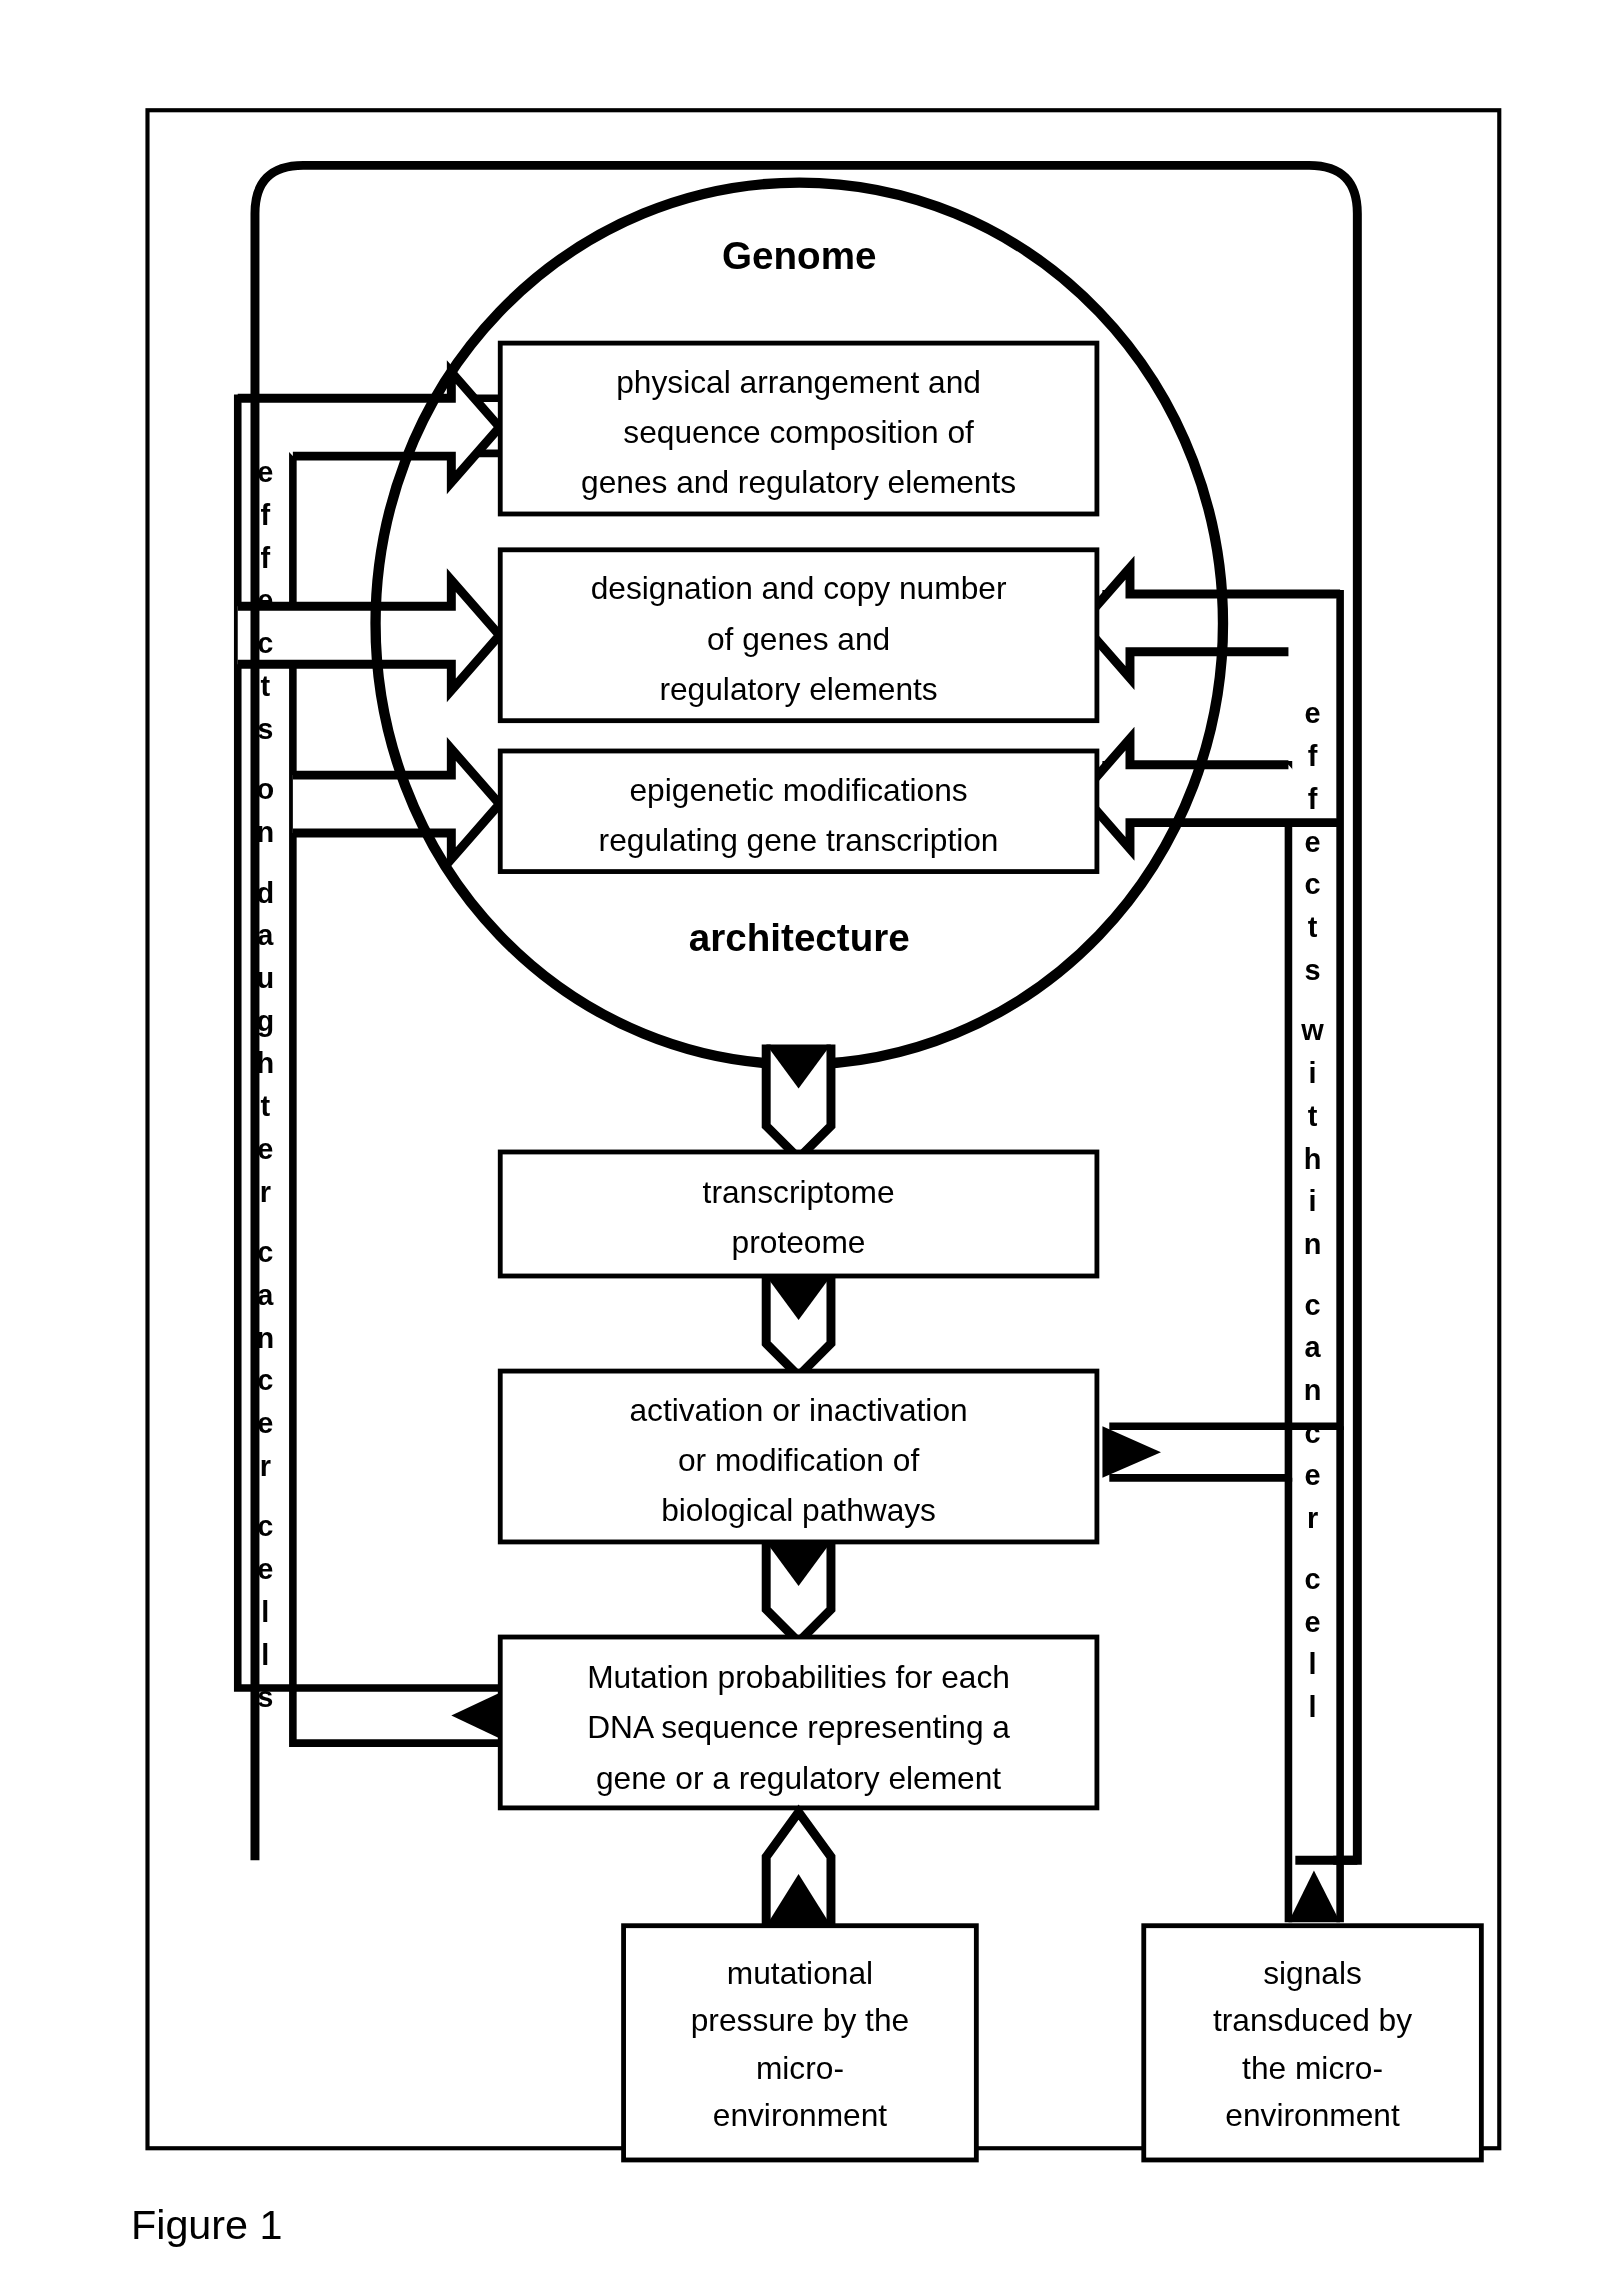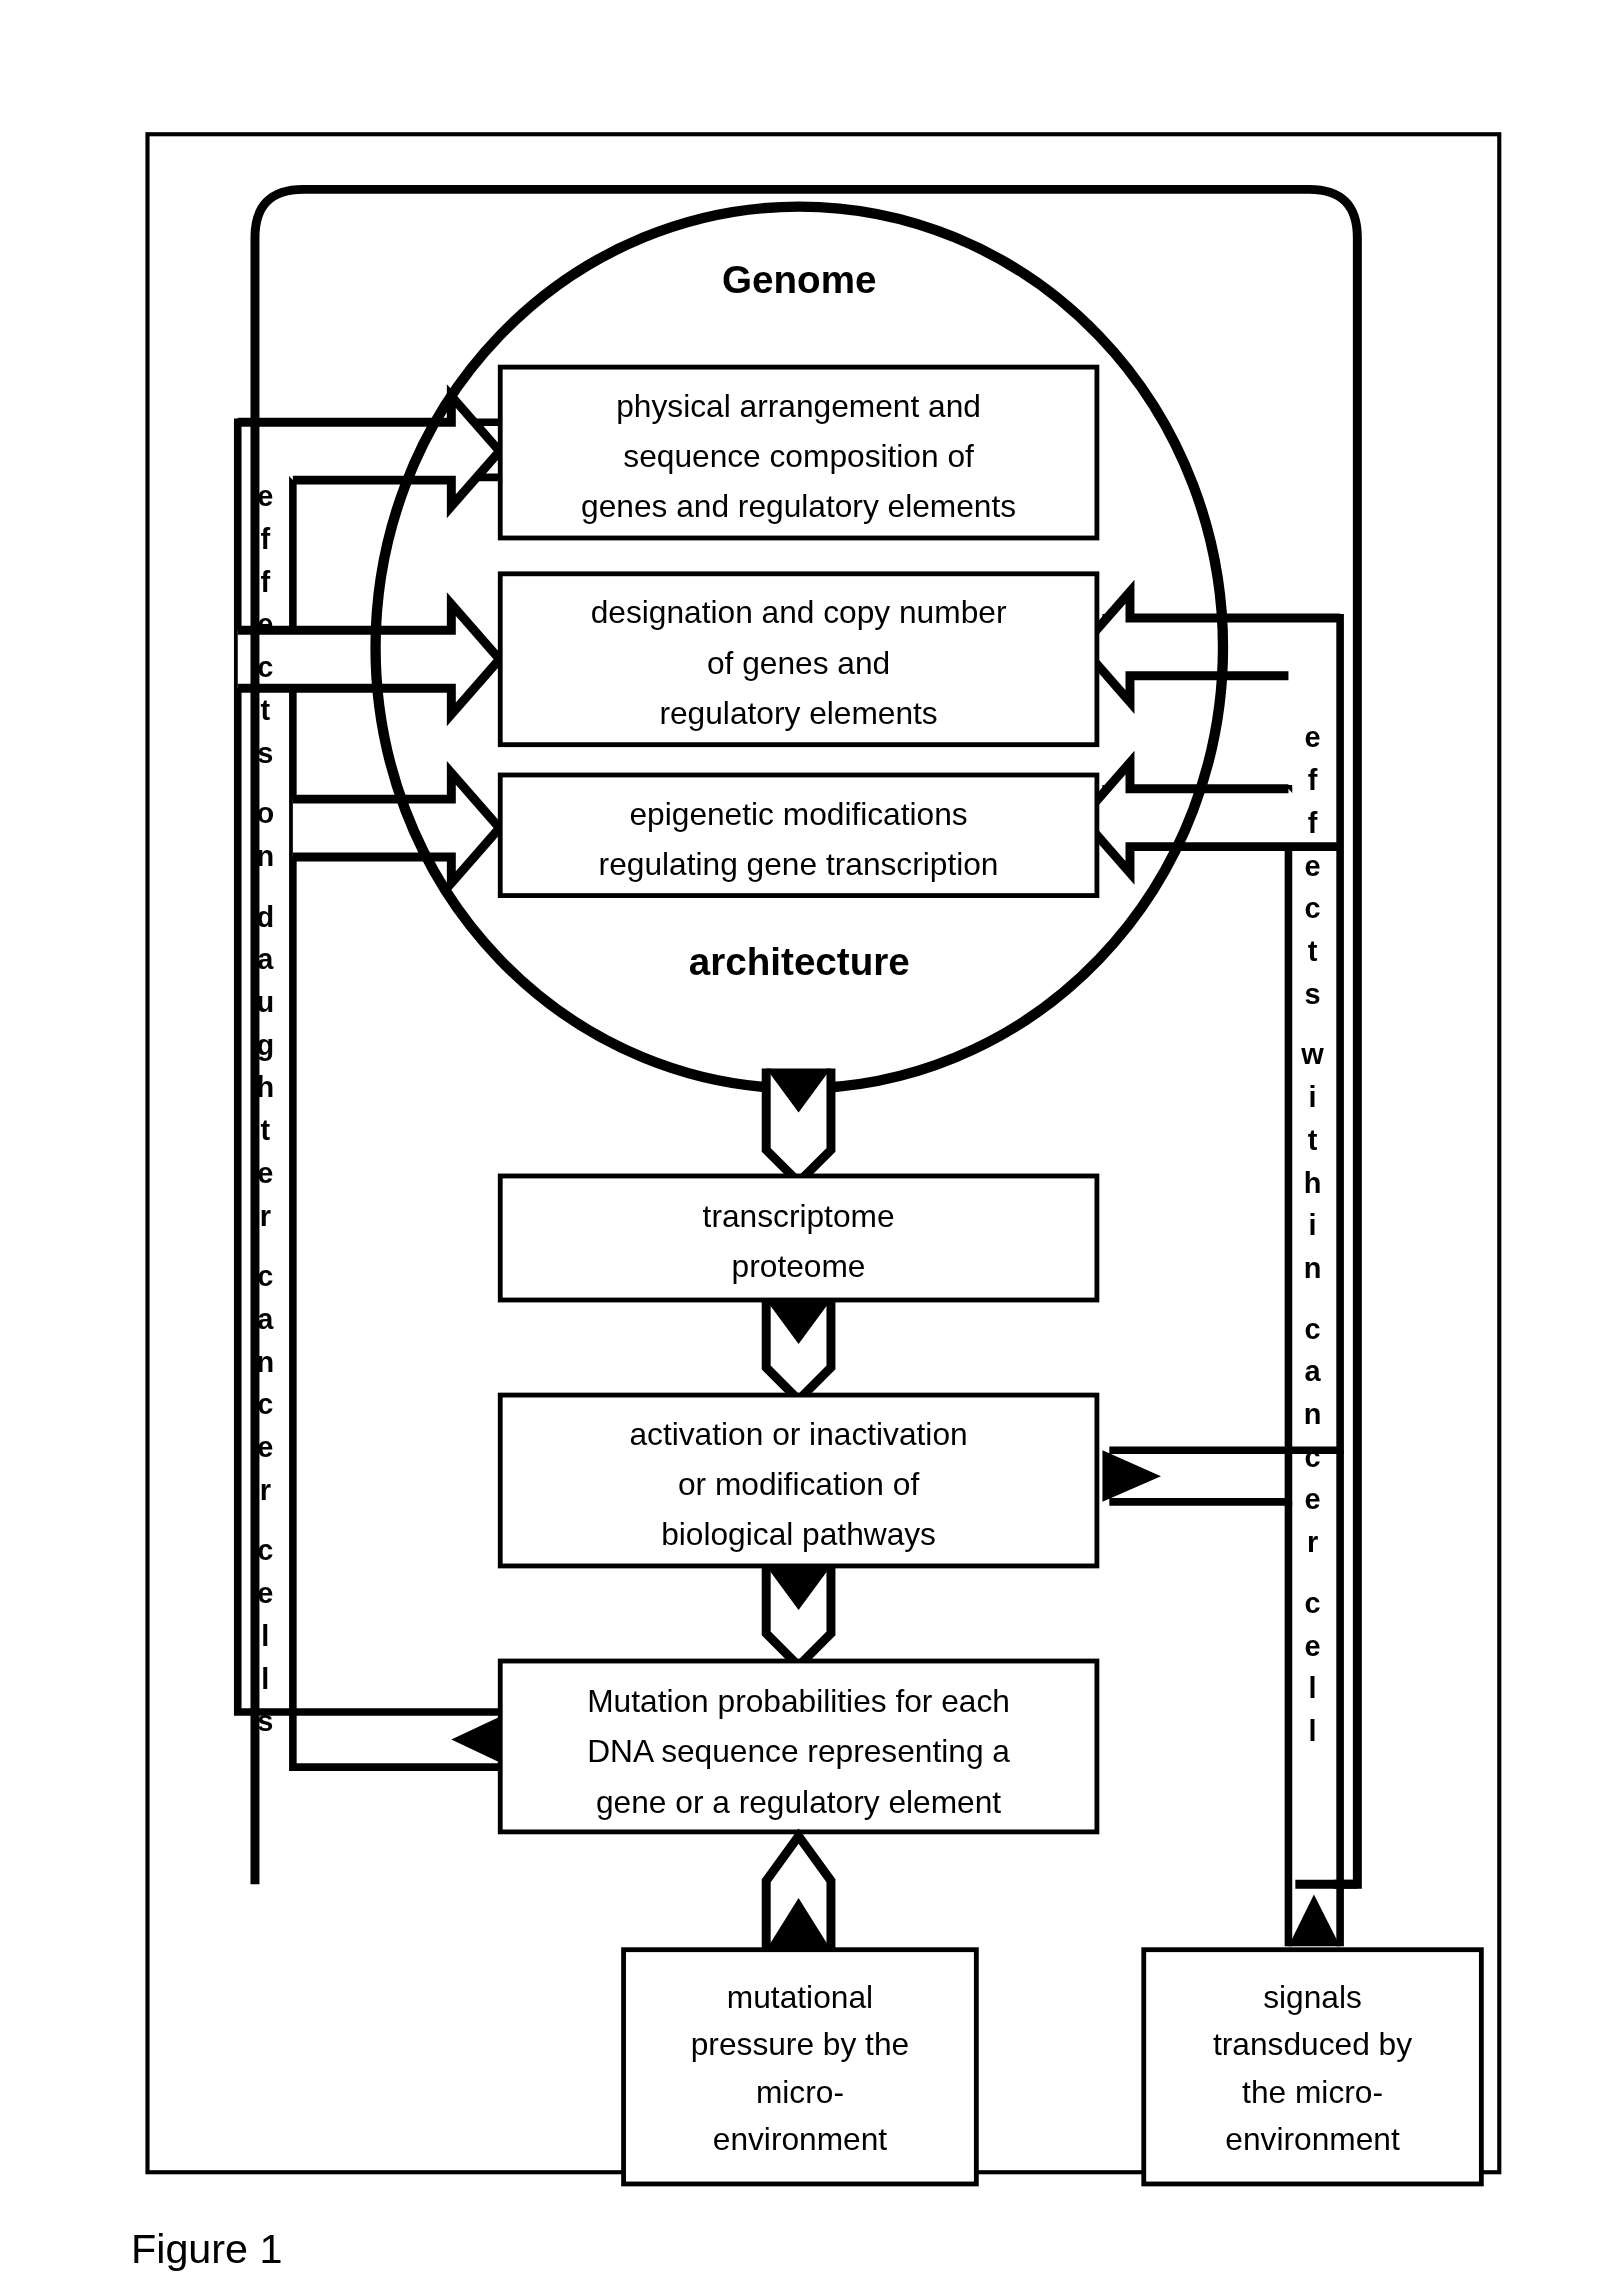--- a/index.html
+++ b/index.html
@@ -12,21 +12,20 @@
     height: 2295px;
     font-family: "Liberation Sans", sans-serif;
     position: relative;
     overflow: hidden;
   }
   #figure-root {
     position: absolute;
     left: 0; top: 0;
     width: 1613px;
     height: 1616px;
-    margin-top: 24px;
   }
   svg#diagram {
     display: block;
     width: 1613px;
     height: 2295px;
   }
   .box-text {
     font-family: "Liberation Sans", sans-serif;
     font-size: 46px;
     fill: #000000;

